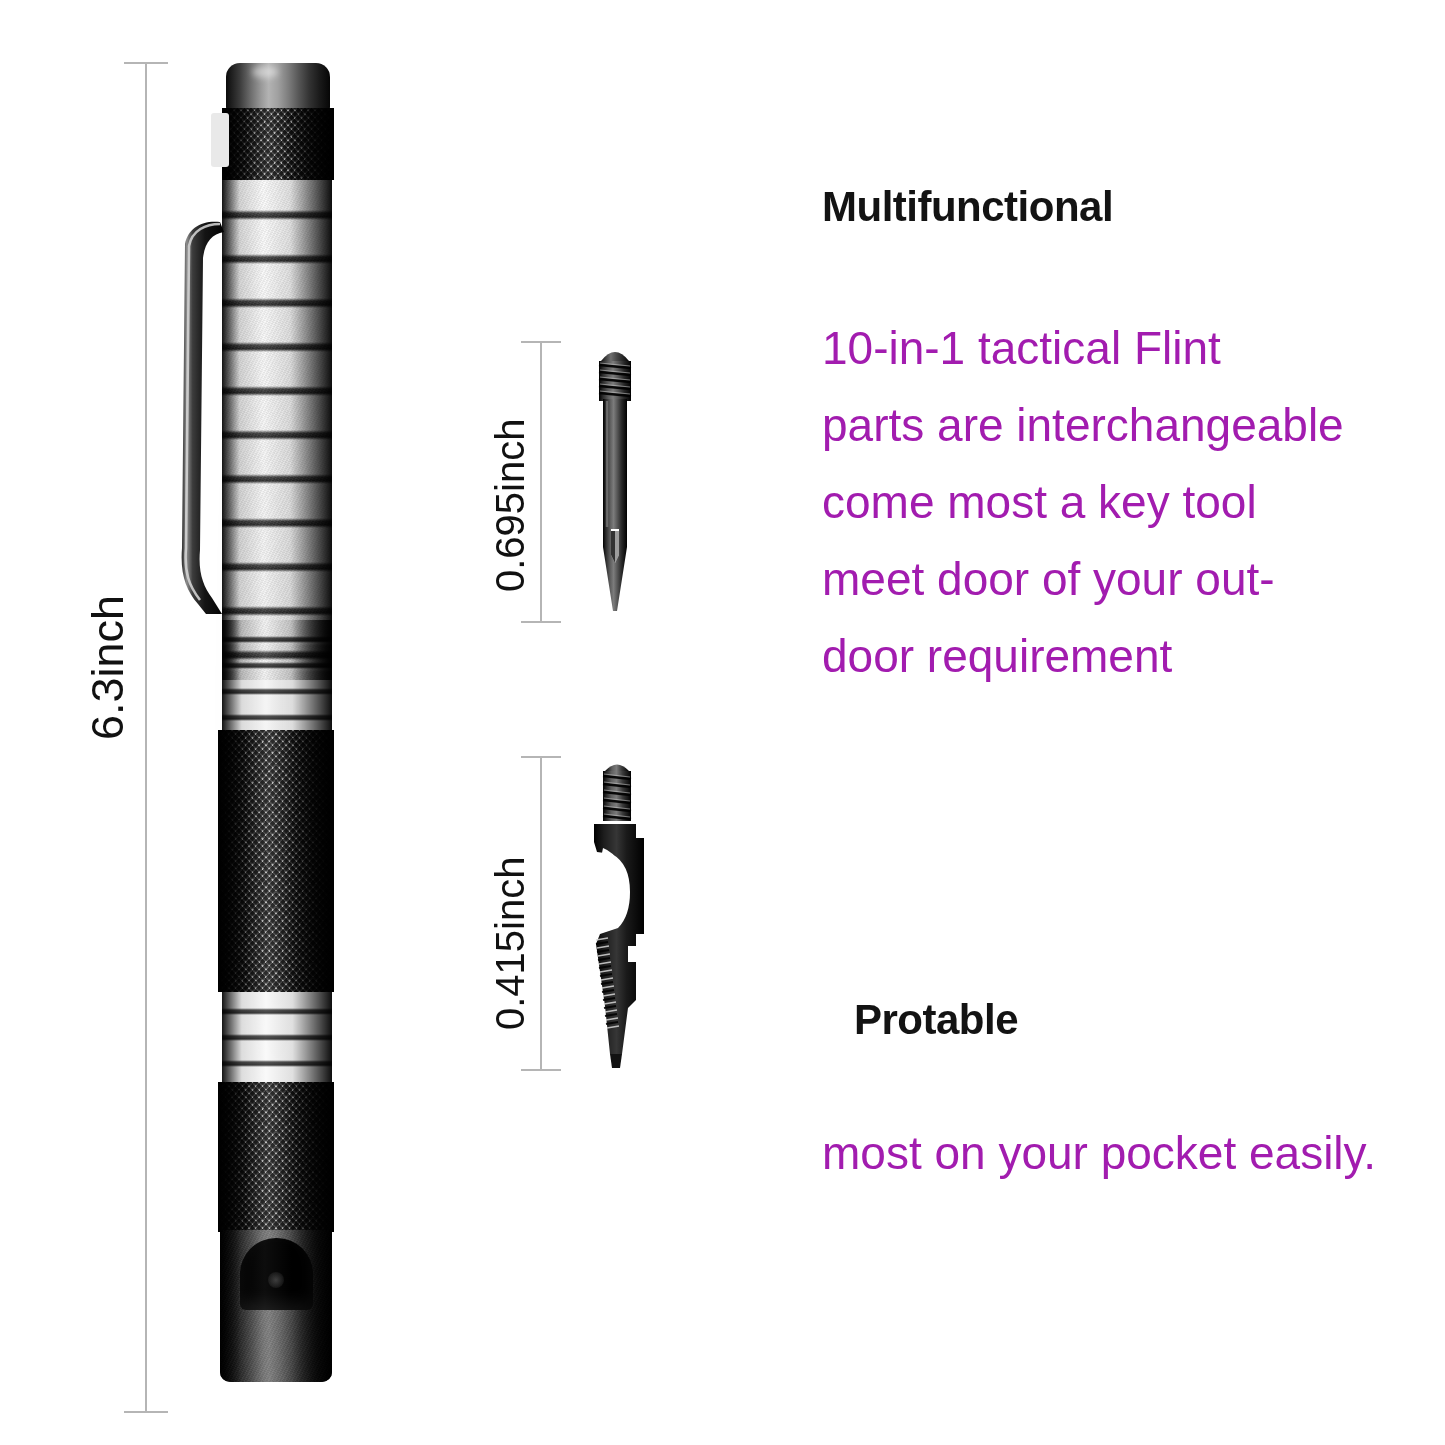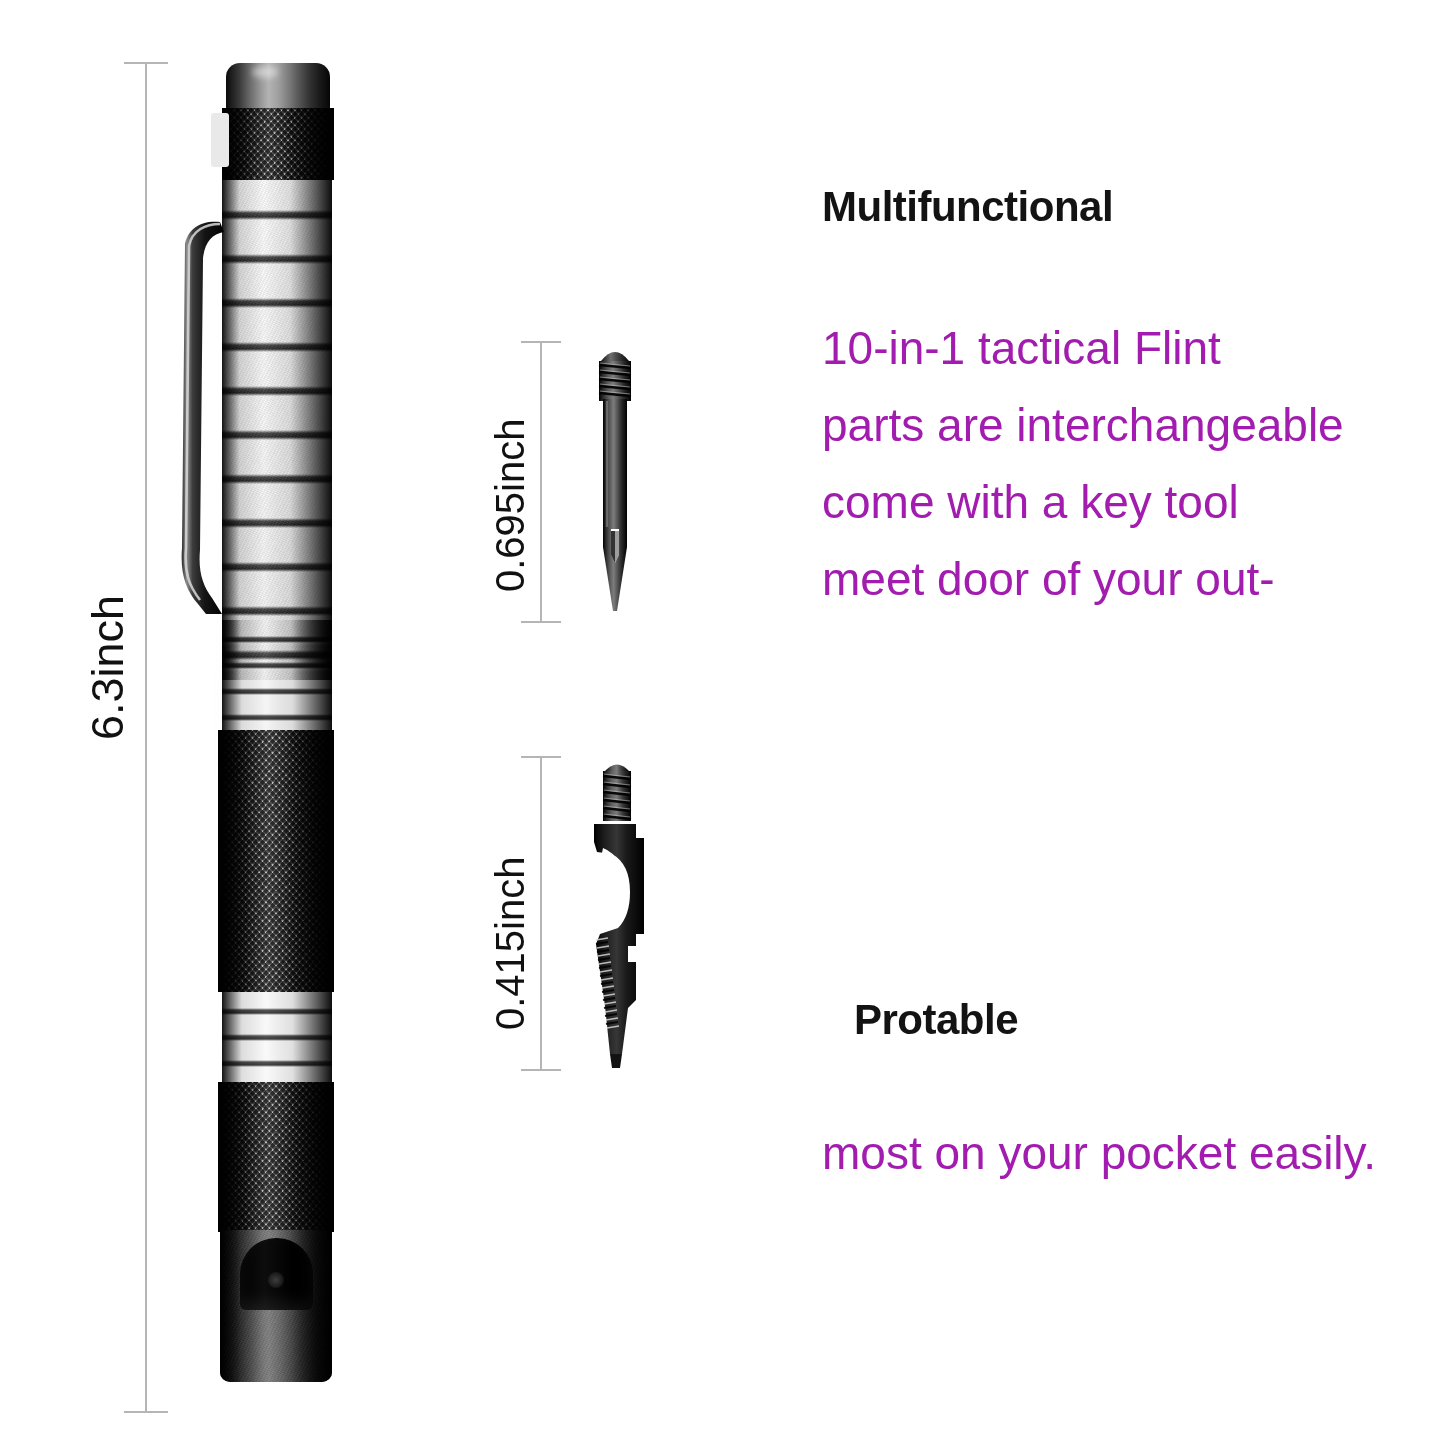--- a/index.html
+++ b/index.html
@@ -336,22 +336,23 @@
 
       <path d="M38 298 L50 298 L48 312 L40 312 Z" fill="#121212"></path>
     </svg>
   </div>
 
   <div>
     <div class="heading" style="left:822px;top:183px;">Multifunctional</div>
     <div class="para" style="left:822px;top:310px;">
       <div>10-in-1 tactical Flint</div>
       <div>parts are interchangeable</div>
-      <div>come with a key tool</div>
+      <div>come most a key tool</div>
       <div>meet door of your out-</div>
+      <div>door requirement</div>
     </div>
   </div>
 
   <div>
     <div class="heading" style="left:854px;top:996px;">Protable</div>
     <div class="para" style="left:822px;top:1115px;">
       <div>most on your pocket easily.</div>
     </div>
   </div>
 

